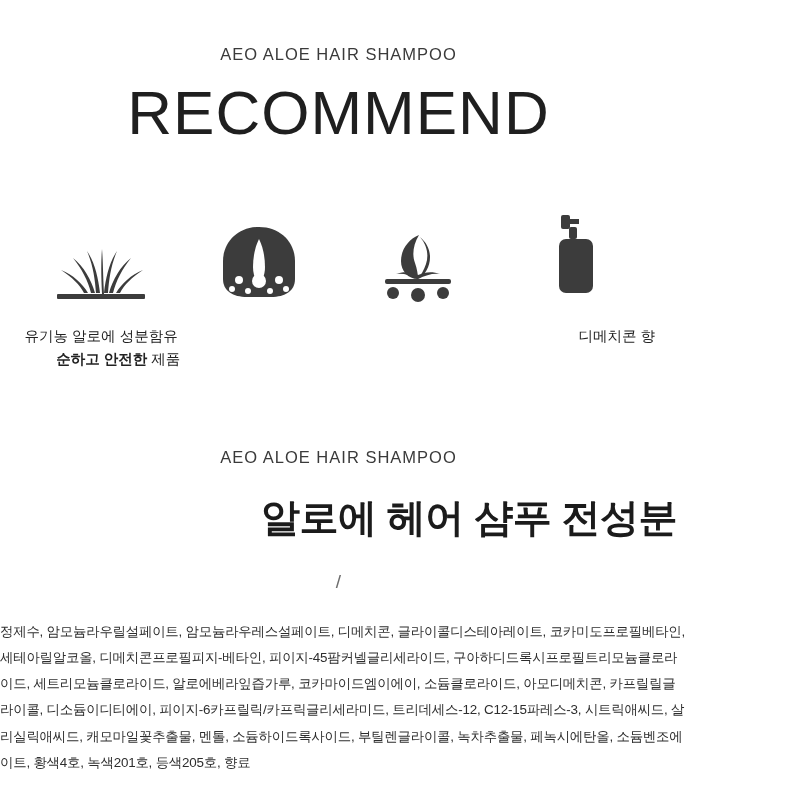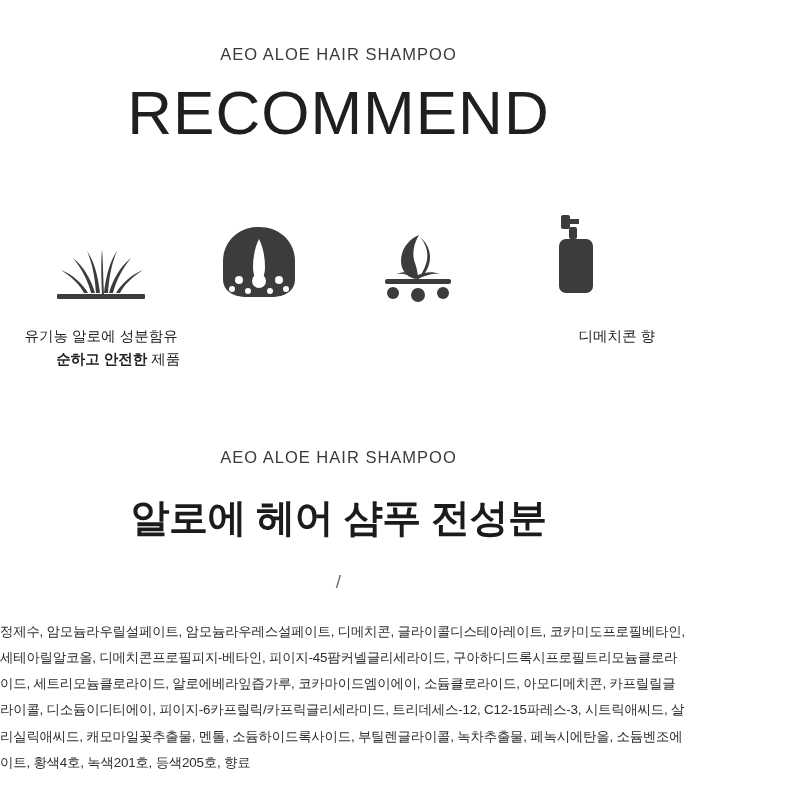--- a/index.html
+++ b/index.html
@@ -78,20 +78,21 @@
     font-size: 16.5px;
     letter-spacing: 1.0px;
     color: #3a3a3a;
   }
   .section2-title {
     font-size: 39px;
     font-weight: bold;
     color: #1b1b1b;
     margin-top: 24px;
     letter-spacing: -0.5px;
+    text-align: right;
   }
   .slash {
     margin-top: 26px;
     font-size: 19px;
     color: #6d6d6d;
   }
 
   
   .ingredients {
     margin: 26px auto 16px auto;

